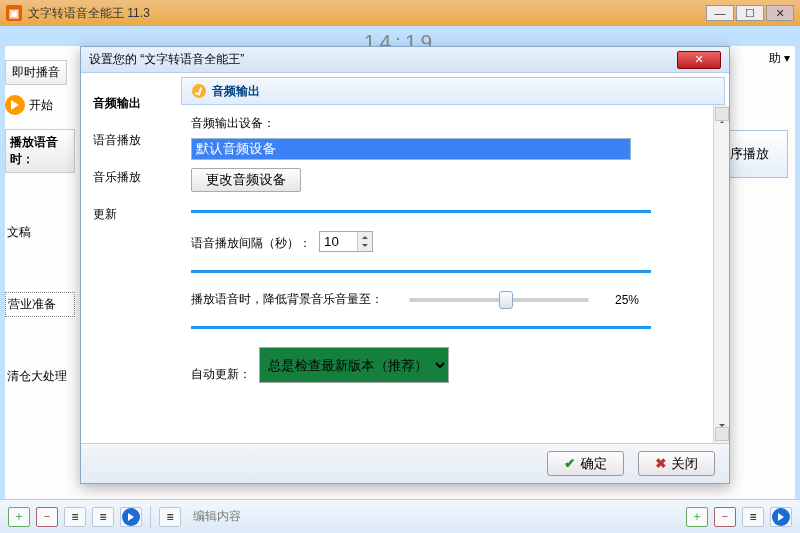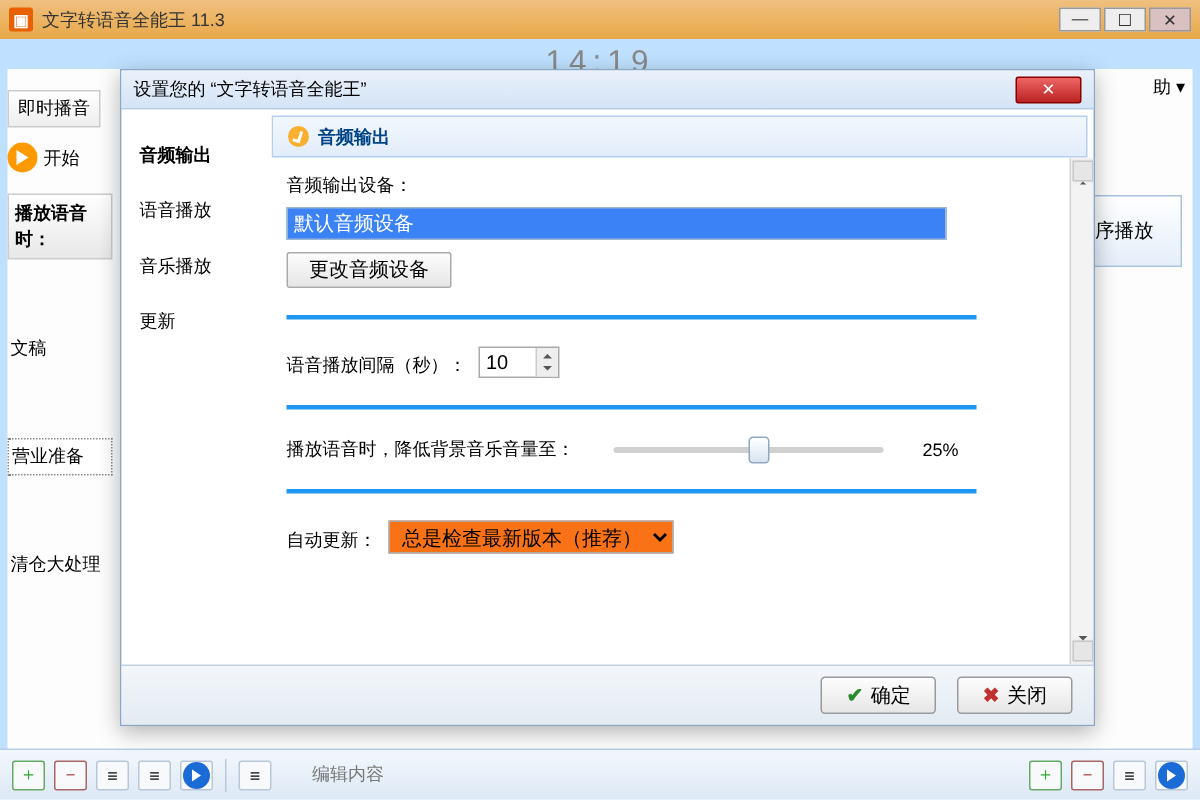--- a/index.html
+++ b/index.html
@@ -32,21 +32,21 @@
 
 
 .help-link{position:absolute;right:10px;top:50px;font-size:12px;}
 
 
 .bottom-tb{position:absolute;bottom:0;height:34px;left:0;right:0;background:linear-gradient(#f2f7fc,#dde9f6);border-top:1px solid #b8d0e8;display:flex;align-items:center;padding:0 8px;gap:6px;}
 .tb-icon{width:22px;height:20px;background:#f7f9fb;border:1px solid #b8c8d8;border-radius:2px;display:flex;align-items:center;justify-content:center;font-size:12px;cursor:pointer;}
 .tb-sep{width:1px;height:22px;background:#b8c8d8;margin:0 2px;}
 .play-blue{width:18px;height:18px;border-radius:50%;background:#1a6bd6;display:inline-flex;align-items:center;justify-content:center;}
 .play-blue::after{content:"";border-style:solid;border-width:4px 0 4px 6px;border-color:transparent transparent transparent #fff;}
-.edit-lbl{color:#777;margin-left:21px;font-size:12px;}
+.edit-lbl{color:#777;margin-left:6px;font-size:12px;}
 .tb-right{margin-left:auto;display:flex;gap:6px;align-items:center;}
 
 
 .dialog{position:absolute;left:80px;top:46px;width:650px;height:438px;border:1px solid #8aa8c6;background:#fff;box-shadow:0 4px 14px rgba(0,0,0,.3);display:flex;flex-direction:column;}
 .dlg-title{height:26px;background:linear-gradient(#e9f1fb,#d4e4f6);display:flex;align-items:center;padding:0 8px;border-bottom:1px solid #b8cde4;}
 .dlg-close{margin-left:auto;width:44px;height:18px;background:linear-gradient(#e66,#b22);border:1px solid #800;border-radius:2px;color:#fff;font-size:11px;display:flex;align-items:center;justify-content:center;cursor:pointer;}
 .dlg-body{flex:1;display:flex;overflow:hidden;}
 .dlg-side{width:100px;padding:12px 10px;background:#fff;}
 .side-item{padding:10px 2px;font-size:12px;cursor:pointer;}
 .side-item.sel{font-weight:bold;}
@@ -63,21 +63,21 @@
 .row{display:flex;align-items:flex-end;gap:8px;}
 .spinner{position:relative;display:inline-block;}
 .spinner input{width:54px;height:21px;border:1px solid #aaa;padding:2px 18px 2px 4px;}
 .spinner .arrows{position:absolute;right:1px;top:1px;width:15px;height:19px;display:flex;flex-direction:column;border-left:1px solid #ccc;}
 .spinner .arrows div{flex:1;display:flex;align-items:center;justify-content:center;background:#eee;cursor:pointer;}
 .arr-up::after{content:"";border:3px solid transparent;border-bottom-color:#555;margin-bottom:2px;}
 .arr-down::after{content:"";border:3px solid transparent;border-top-color:#555;margin-top:2px;}
 .slider-wrap{display:flex;align-items:center;gap:26px;}
 .slider-track{width:180px;height:4px;background:#d0d0d0;position:relative;border-radius:2px;}
 .slider-thumb{position:absolute;top:-7px;width:14px;height:18px;background:linear-gradient(#fff,#d8e4f0);border:1px solid #8fa8c4;border-radius:3px;cursor:pointer;}
-.select{height:22px;border:1px solid #aaa;padding:2px 4px;background:#f97316;}
+.select{height:36px;border:1px solid #aaa;padding:2px 4px;background:#15803d;}
 .dlg-footer{height:40px;background:linear-gradient(#f3f6fa,#e3ebf3);border-top:1px solid #c0d0e0;display:flex;align-items:center;justify-content:flex-end;padding:0 14px;gap:14px;}
 .dbtn{height:25px;padding:0 16px;background:linear-gradient(#fdfdfd,#e6e6e6);border:1px solid #9a9a9a;border-radius:3px;display:flex;align-items:center;gap:5px;cursor:pointer;}
 .chk{color:#2a8a2a;font-weight:bold;}
 .xmk{color:#c03030;font-weight:bold;}
 
 
 .vscroll{width:16px;background:#f0f0f0;border-left:1px solid #d6d6d6;display:flex;flex-direction:column;align-items:center;padding:2px 0;gap:2px;}
 .vscroll .sbtn{width:14px;height:14px;background:#e6e6e6;border:1px solid #c7c7c7;display:flex;align-items:center;justify-content:center;}
 .vscroll .track{flex:1;background:#f3f3f3;width:14px;}
 

